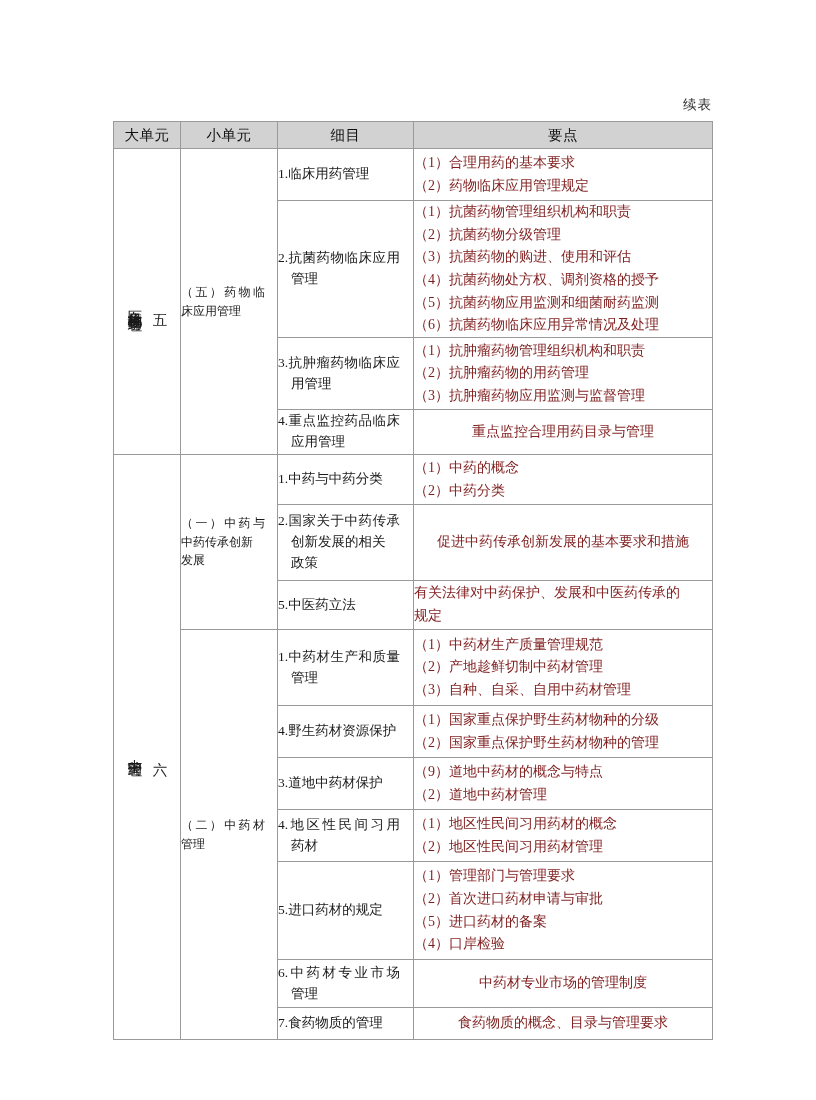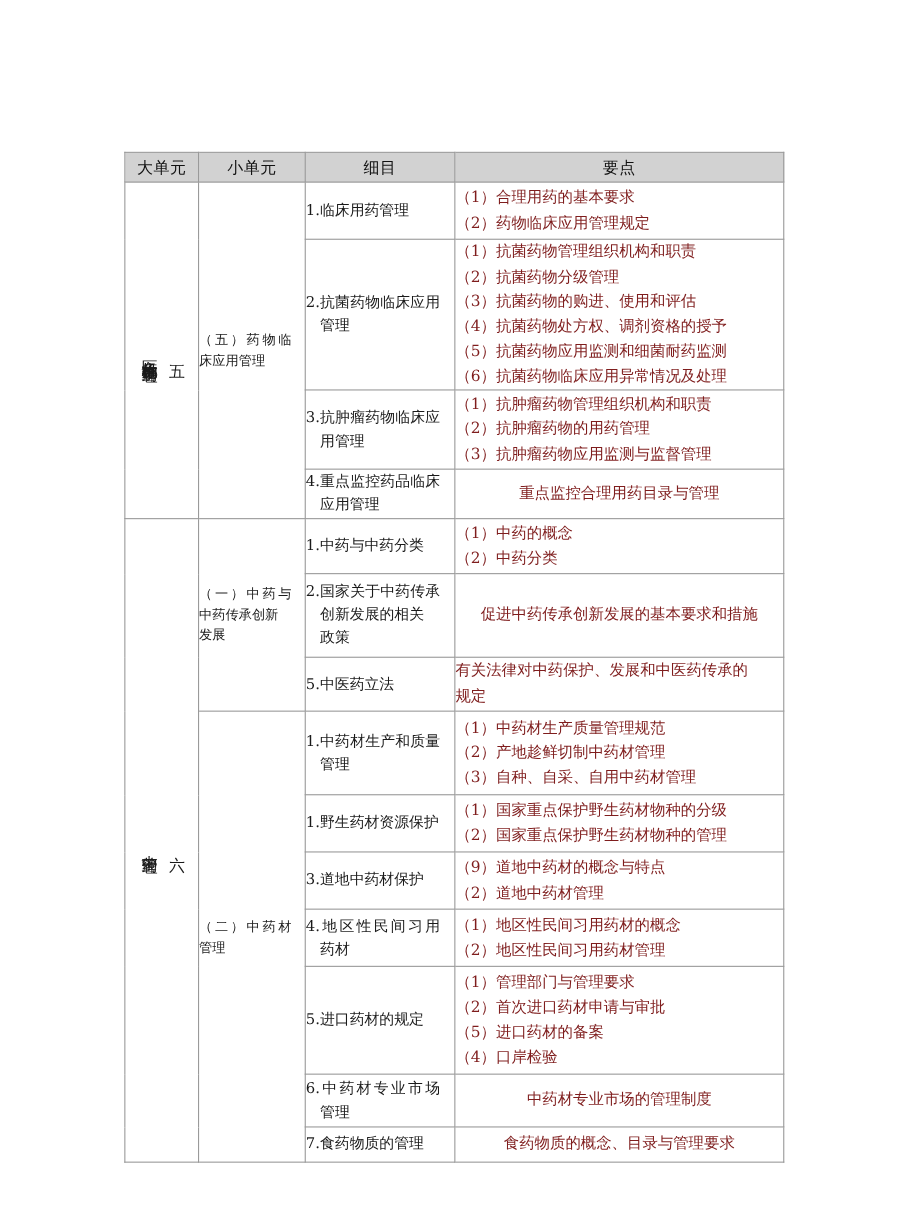--- a/index.html
+++ b/index.html
@@ -26,22 +26,23 @@
     top: 96px;
     width: 712px;
     text-align: right;
     font-size: 13.5px;
     letter-spacing: 1px;
     color: #2b2b2b;
   }
   .tbl-wrap {
     position: absolute;
     left: 113px;
-    top: 138px;
+    top: 121px;
     width: 599px;
+    font-family: Liberation Serif, serif;
   }
   table.syllabus {
     border-collapse: collapse;
     width: 599px;
     table-layout: fixed;
     border: 1px solid #808080;
   }
   table.syllabus td,
   table.syllabus th {
     border: 1px solid #9a9a9a;
@@ -122,20 +123,21 @@
     color: #7f1d1d;
   }
   .points-cell .pt { display: block; white-space: nowrap; }
   .points-cell .single { display: block; text-align: center; }
 </style>
 </head>
 <body>
 
 <div class="page">
 
+  <div class="cont-label">续表</div>
 
   <div class="tbl-wrap">
     <table class="syllabus">
       <colgroup>
         <col class="c1">
           <col class="c2">
           <col class="c3">
           <col class="c4">
       </colgroup>
       <thead>
@@ -241,21 +243,21 @@
               <span class="ln ind">管理</span>
             </td>
             <td class="points-cell">
               <span class="pt">（1）中药材生产质量管理规范</span>
               <span class="pt">（2）产地趁鲜切制中药材管理</span>
               <span class="pt">（3）自种、自采、自用中药材管理</span>
             </td>
           </tr>
           <tr style="height: 52px;">
             <td class="detail-cell">
-              <span class="ln">1.野生药材资源保护</span>
+              <span class="ln">4.野生药材资源保护</span>
             </td>
             <td class="points-cell">
               <span class="pt">（1）国家重点保护野生药材物种的分级</span>
               <span class="pt">（2）国家重点保护野生药材物种的管理</span>
             </td>
           </tr>
           <tr style="height: 52px;">
             <td class="detail-cell">
               <span class="ln">3.道地中药材保护</span>
             </td>

